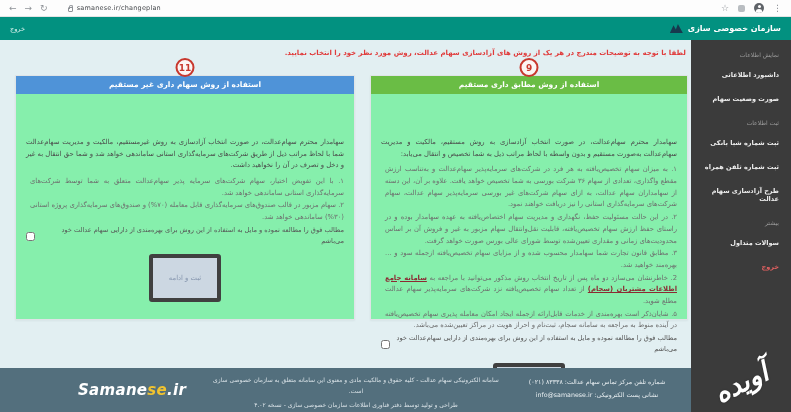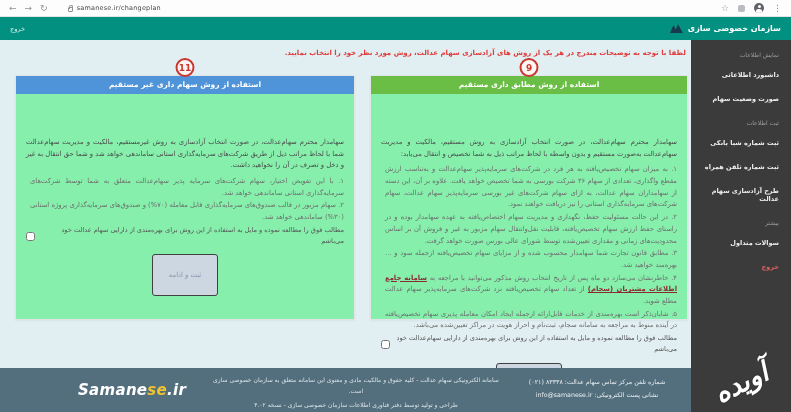--- a/index.html
+++ b/index.html
@@ -54,21 +54,21 @@
     line-height:1.72; text-align:justify; }
   .card-intro { color:#4a4a4a; margin-bottom:4px;margin-top:36px; }
   .card-items { list-style:none; color:#6d6d6d; padding-left:4px; }
   .card-items li { margin-bottom:1px; }
   .link-maroon { color:#8c2a33; font-weight:bold; text-decoration:underline; cursor:pointer; }
   .checkbox-row { margin-top:auto; display:flex; align-items:center; gap:6px;
     font-size:6.6px; color:#555; }
   .checkbox-row input { width:9px; height:9px; margin:0; flex:0 0 auto; }
   .checkbox-label { text-align:right; }
   .submit-btn { display:block; margin:7px auto 16px; padding:16px 16px; background:#ccd7e2; color:#8494ad;
-    border:1px solid #404040; border-radius:3px; font-size:6.8px; font-family:inherit; cursor:pointer; }
+    border:4px solid #404040; border-radius:3px; font-size:6.8px; font-family:inherit; cursor:pointer; }
 
   
   .footer { position:absolute; bottom:0; left:0; width:691px; height:44px; background:#536f7d; direction:rtl; }
   .footer-contact { position:absolute; top:8px; right:8px; width:172px; text-align:center; color:#eaf0f3;
     font-size:6.3px; line-height:2; }
   .footer-rights { position:absolute; top:7px; right:185px; width:300px; text-align:center; color:#d9e2e7;
     font-size:6px; line-height:1.8; }
   .footer-rights .ver { margin-top:3px; display:block; }
   .footer-brand { position:absolute; top:13px; left:78px; direction:ltr; color:#fff; font-size:15px;
     font-weight:bold; font-style:italic; letter-spacing:.3px; }
@@ -143,21 +143,21 @@
 
     <section class="card card-direct">
       <div class="card-badge">9</div>
       <div class="card-header green">استفاده از روش مطابق داری مستقیم</div>
       <div class="card-body">
         <p class="card-intro">سهامدار محترم سهام‌عدالت، در صورت انتخاب آزادسازی به روش مستقیم، مالکیت و مدیریت سهام‌عدالت به‌صورت مستقیم و بدون واسطه با لحاظ مراتب ذیل به شما تخصیص و انتقال می‌یابد:</p>
         <ul class="card-items">
           <li>۱. به میزان سهام تخصیص‌یافته به هر فرد در شرکت‌های سرمایه‌پذیر سهام‌عدالت و به‌تناسب ارزش مقطع واگذاری، تعدادی از سهام ۳۶ شرکت بورسی به شما تخصیص خواهد یافت. علاوه بر آن، این دسته از سهامداران سهام عدالت، به ازای سهام شرکت‌های غیر بورسی سرمایه‌پذیر سهام عدالت، سهام شرکت‌های سرمایه‌گذاری استانی را نیز دریافت خواهند نمود.</li>
           <li>۲. در این حالت مسئولیت حفظ، نگهداری و مدیریت سهام اختصاص‌یافته به عهده سهامدار بوده و در راستای حفظ ارزش سهام تخصیص‌یافته، قابلیت نقل‌وانتقال سهام مزبور به غیر و فروش آن بر اساس محدودیت‌های زمانی و مقداری تعیین‌شده توسط شورای عالی بورس صورت خواهد گرفت.</li>
           <li>۳. مطابق قانون تجارت شما سهامدار محسوب شده و از مزایای سهام تخصیص‌یافته ازجمله سود و ... بهره‌مند خواهید شد.</li>
-          <li><span>۴. خاطرنشان می‌سازد دو ماه پس از تاریخ انتخاب روش مذکور می‌توانید با مراجعه به </span><span class="link-maroon">سامانه جامع اطلاعات مشتریان (سجام)</span><span> از تعداد سهام تخصیص‌یافته نزد شرکت‌های سرمایه‌پذیر سهام عدالت مطلع شوید.</span></li>
+          <li><span>2. خاطرنشان می‌سازد دو ماه پس از تاریخ انتخاب روش مذکور می‌توانید با مراجعه به </span><span class="link-maroon">سامانه جامع اطلاعات مشتریان (سجام)</span><span> از تعداد سهام تخصیص‌یافته نزد شرکت‌های سرمایه‌پذیر سهام عدالت مطلع شوید.</span></li>
           <li>۵. شایان‌ذکر است بهره‌مندی از خدمات قابل‌ارائه ازجمله ایجاد امکان معامله پذیری سهام تخصیص‌یافته در آینده منوط به مراجعه به سامانه سجام، ثبت‌نام و احراز هویت در مراکز تعیین‌شده می‌باشد.</li>
         </ul>
         <div class="checkbox-row">
           <span class="checkbox-label">مطالب فوق را مطالعه نموده و مایل به استفاده از این روش برای بهره‌مندی از دارایی سهام‌عدالت خود می‌باشم</span>
           <input type="checkbox" style="">
         </div>
         <button class="submit-btn">ثبت و ادامه</button>
       </div>
     </section>
   </div>

